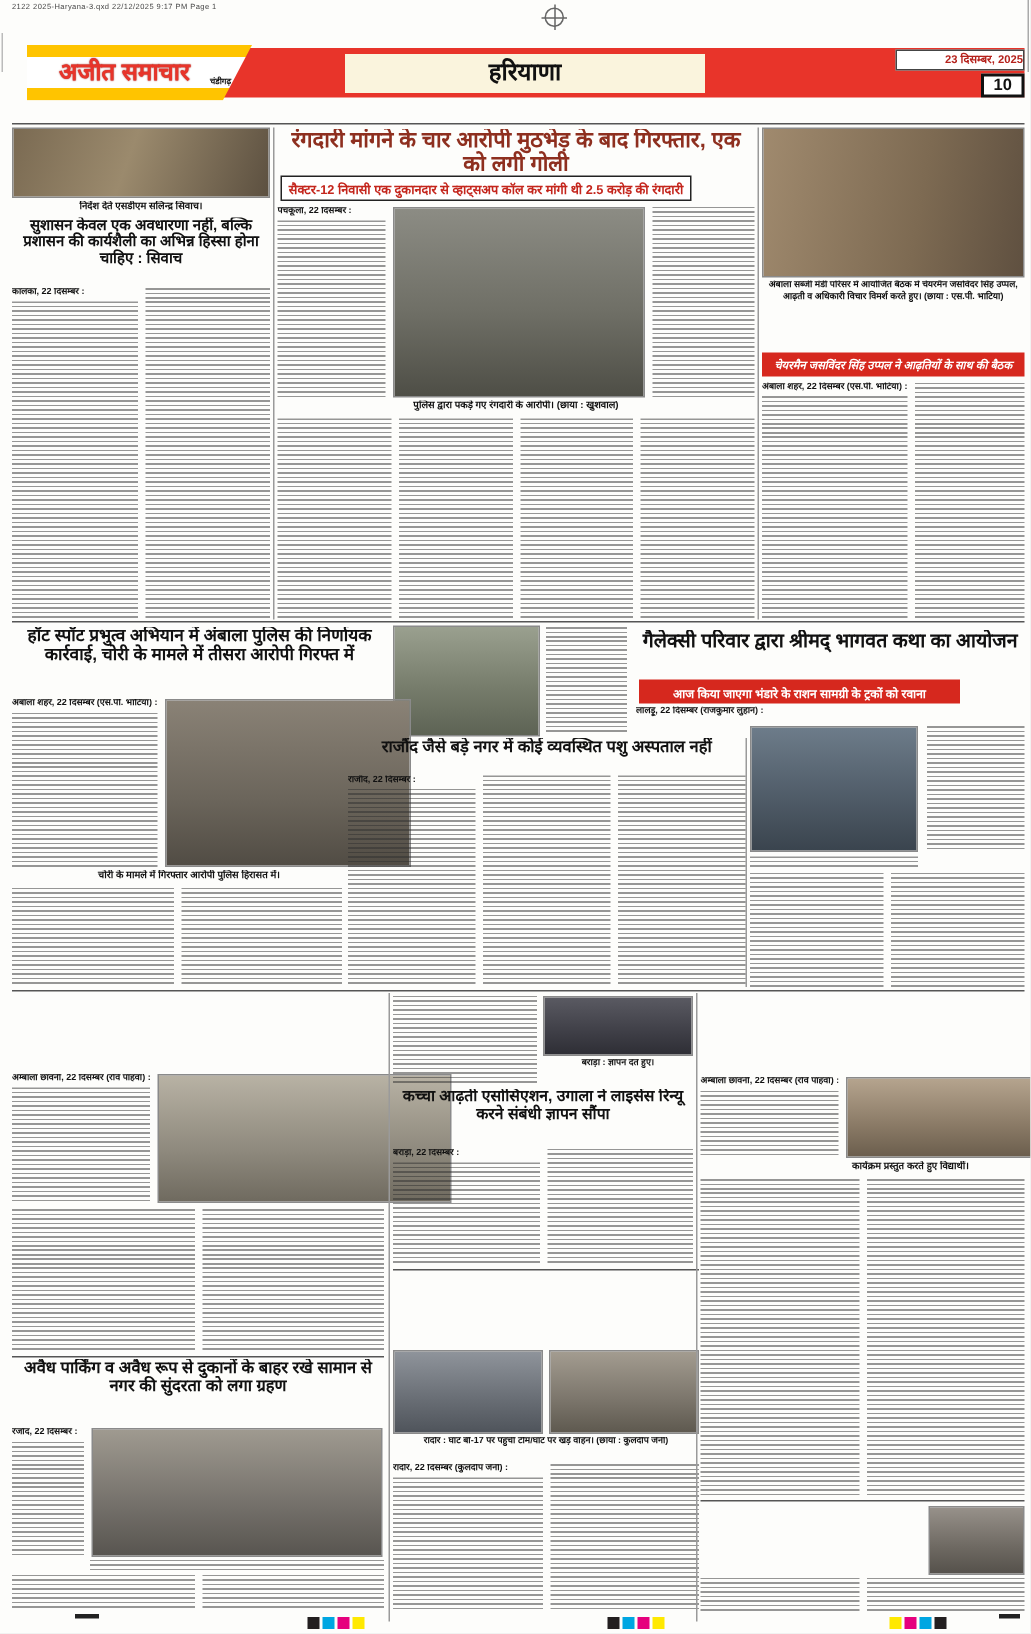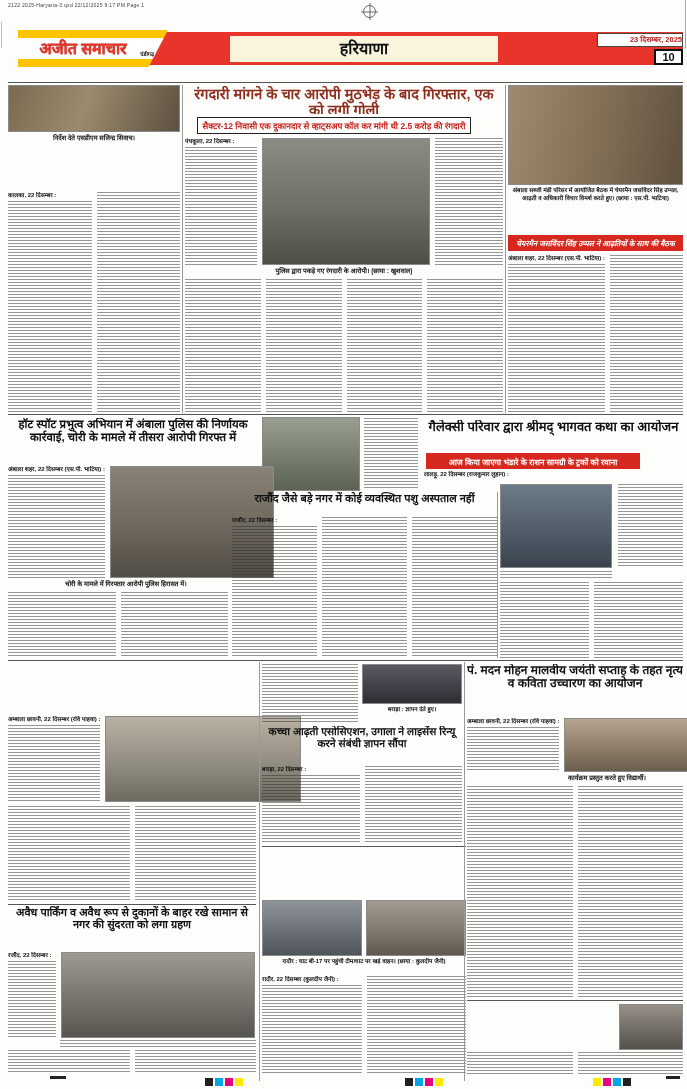--- a/index.html
+++ b/index.html
@@ -38,43 +38,44 @@
 
   <div class="abs prepress" style="left:8px;top:2px;width:320px;height:8px;">2122 2025-Haryana-3.qxd   22/12/2025   9:17 PM   Page 1</div>
   <div class="abs regmark" style="left:363px;top:5px;"></div>
   <div class="abs" style="left:685px;top:0;width:1px;height:48px;background:#aaa;"></div>
   <div class="abs" style="left:1px;top:22px;width:1px;height:26px;background:#bbb;"></div>
 
   <div class="abs" style="left:148px;top:32px;width:535px;height:33px;background:#e8342a;"></div>
   <div class="abs mast-yellow" style="left:18px;top:30px;width:150px;height:37px;"></div>
   <div class="abs paper-name" style="left:22px;top:38px;width:122px;height:24px;font-size:16px;text-align:center;line-height:22px;">अजीत समाचार</div>
   <div class="abs" style="left:140px;top:50px;width:30px;height:9px;font-size:5.5px;font-weight:bold;color:#111;">चंडीगढ़</div>
-  <div class="abs" style="left:230px;top:36px;width:268px;height:26px;background:#faf4dd;
+  <div class="abs" style="left:230px;top:36px;width:240px;height:26px;background:#faf4dd;
        font-size:16px;font-weight:bold;text-align:center;line-height:26px;color:#111;">हरियाणा</div>
   <div class="abs" style="left:597px;top:33px;width:86px;height:14px;background:#fff;border:1px solid #444;
        font-size:7.5px;font-weight:bold;text-align:right;line-height:12px;color:#b5221c;">23 दिसम्बर, 2025</div>
   <div class="abs" style="left:654px;top:49px;width:29px;height:16px;background:#fff;border:2px solid #111;
        font-size:11px;font-weight:bold;text-align:center;line-height:13px;">10</div>
   <div class="abs hr" style="left:8px;top:82px;width:675px;"></div>
 
   <div class="abs ph" style="left:8px;top:85px;width:172px;height:47px;background:linear-gradient(110deg,#7a6a52,#9b8a6d 45%,#5c5040);"></div>
   <div class="abs cap" style="left:8px;top:134px;width:172px;height:9px;">निर्देश देते एसडीएम सलिन्द्र सिवाच।</div>
+  <div class="abs hl" style="left:8px;top:145px;width:172px;height:44px;font-size:10px;">सुशासन केवल एक अवधारणा नहीं, बल्कि प्रशासन की कार्यशैली का अभिन्न हिस्सा होना चाहिए : सिवाच</div>
   <div class="abs cols" style="left:8px;top:192px;width:172px;height:220px;">
     <div class="col">
         <span class="dl">कालका, 22 दिसम्बर :</span>
       <div class="tl"></div>
       </div>
     <div class="col">
         <div class="tl"></div>
       </div>
   </div>
   <div class="abs vr" style="left:182px;top:85px;height:328px;"></div>
 
   <div class="abs hl" style="left:185px;top:86px;width:318px;height:28px;font-size:14.5px;color:#8e2f1f;">रंगदारी मांगने के चार आरोपी मुठभेड़ के बाद गिरफ्तार, एक को लगी गोली</div>
-  <div class="abs sb-box" style="left:197px;top:117px;width:274px;height:17px;font-size:8.5px;">सैक्टर-12 निवासी एक दुकानदार से व्हाट्सअप कॉल कर मांगी थी 2.5 करोड़ की रंगदारी</div>
+  <div class="abs sb-box" style="left:187px;top:117px;width:274px;height:17px;font-size:8.5px;">सैक्टर-12 निवासी एक दुकानदार से व्हाट्सअप कॉल कर मांगी थी 2.5 करोड़ की रंगदारी</div>
   <div class="abs cols" style="left:185px;top:138px;width:318px;height:127px;">
     <div class="col" style="flex:0 0 72px;">
         <span class="dl">पंचकूला, 22 दिसम्बर :</span>
       <div class="tl"></div>
       </div>
     <div class="ph" style="flex:0 0 166px;background:linear-gradient(#8c8c84,#6f6f66 55%,#4e4e46);"></div>
     <div class="col">
         <div class="tl"></div>
       </div>
   </div>
@@ -200,21 +201,20 @@
     <div class="col">
         <span class="dl">रादौर, 22 दिसम्बर (कुलदीप जैनी) :</span>
       <div class="tl"></div>
       </div>
     <div class="col">
         <div class="tl"></div>
       </div>
   </div>
   <div class="abs vr" style="left:464px;top:662px;height:419px;"></div>
 
-  <div class="abs hl" style="left:467px;top:664px;width:216px;height:50px;font-size:12px;">पं. मदन मोहन मालवीय जयंती सप्ताह के तहत नृत्य व कविता उच्चारण का आयोजन</div>
   <div class="abs cols" style="left:467px;top:718px;width:216px;height:54px;">
     <div class="col" style="flex:0 0 60px;">
         <span class="dl">अम्बाला छावनी, 22 दिसम्बर (रवि पाहवा) :</span>
       <div class="tl"></div>
       </div>
     <div class="ph" style="flex:0 0 148px;background:linear-gradient(#b5a48e,#8a7a66 60%,#6b5e4d);"></div>
   </div>
   <div class="abs cap" style="left:531px;top:774px;width:152px;height:8px;">कार्यक्रम प्रस्तुत करते हुए विद्यार्थी।</div>
   <div class="abs cols" style="left:467px;top:786px;width:216px;height:212px;">
     <div class="col">

